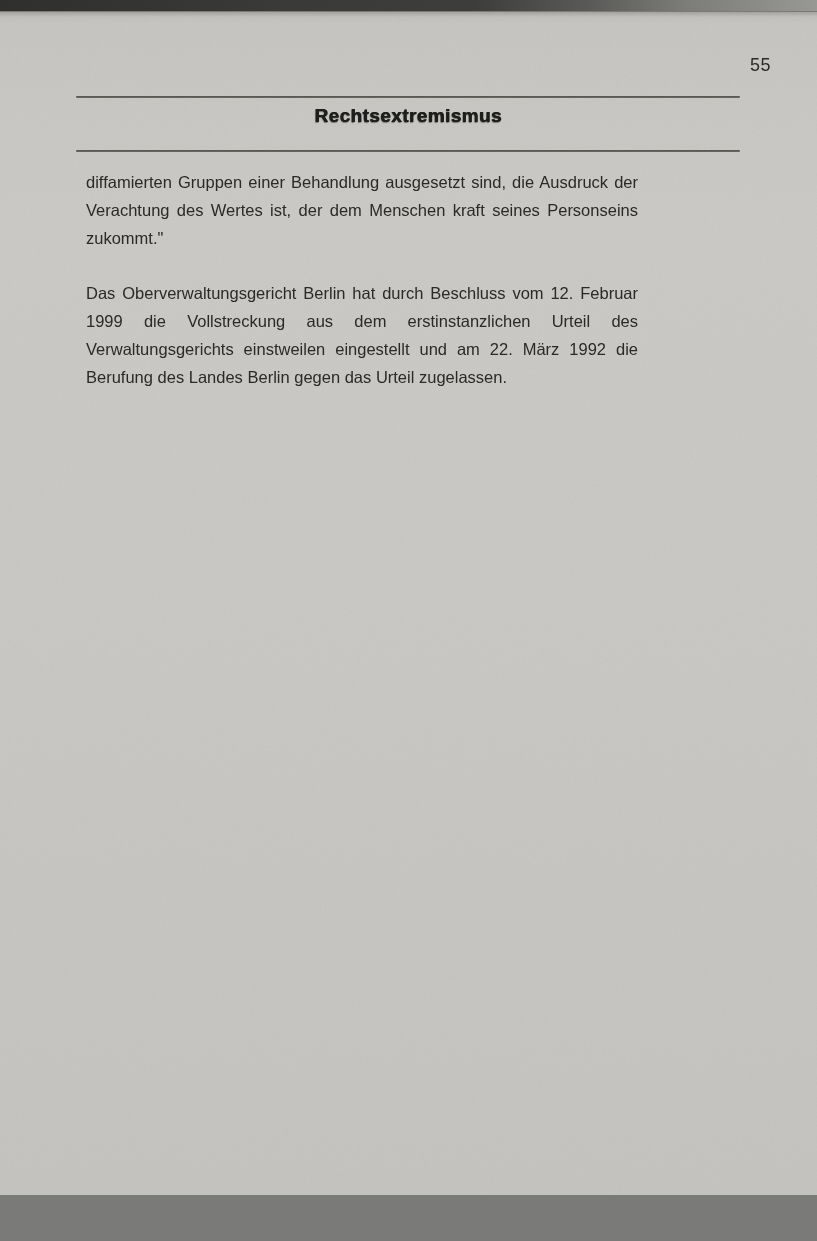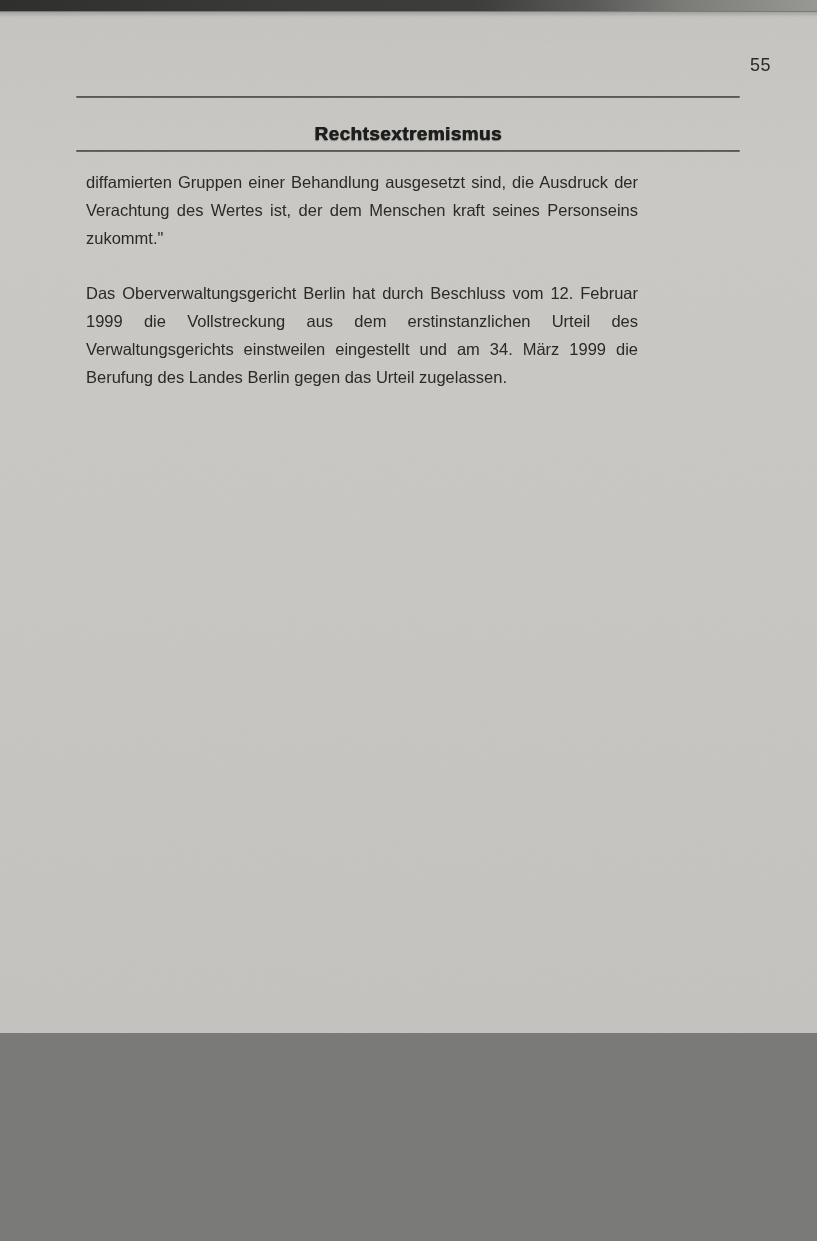--- a/index.html
+++ b/index.html
@@ -3,21 +3,21 @@
 <meta charset="utf-8">
 <style>
   html, body {
     margin: 0;
     padding: 0;
     background: #7a7a78;
   }
   .page {
     position: relative;
     width: 817px;
-    height: 1033px;
+    height: 1195px;
     margin: 0 auto;
     overflow: hidden;
     background: linear-gradient(180deg, #b9b8b4 0%, #c7c6c2 2%, #cbcac6 18%, #c9c8c4 55%, #c5c4c0 100%);
     font-family: "Liberation Sans", sans-serif;
     color: #262624;
   }
   .grain {
     position: absolute;
     inset: 0;
     pointer-events: none;
@@ -56,21 +56,21 @@
     left: 76px;
     width: 664px;
     height: 2px;
     background: linear-gradient(180deg, #55544f, #6b6a65);
     border-radius: 1px;
   }
   .rule-top { top: 96px; }
   .rule-bottom { top: 150px; }
   .title {
     position: absolute;
-    top: 123px;
+    top: 105px;
     left: 76px;
     width: 664px;
     margin: 0;
     text-align: center;
     font-size: 19px;
     font-weight: bold;
     letter-spacing: 0.4px;
     color: #1e1e1c;
     text-shadow: 0.7px 0 0 #1e1e1c, 0 0.5px 1px rgba(90,90,88,0.8);
   }
@@ -101,21 +101,21 @@
   <div class="page-number">55</div>
 
   <div class="rule rule-top"></div>
 
   <h1 class="title">Rechtsextremismus</h1>
 
   <div class="rule rule-bottom"></div>
 
   <div class="body-text">
     <p>diffamierten Gruppen einer Behandlung ausgesetzt sind, die Ausdruck der Verachtung des Wertes ist, der dem Menschen kraft seines Personseins zukommt."</p>
-    <p>Das Oberverwaltungsgericht Berlin hat durch Beschluss vom 12. Februar 1999 die Vollstreckung aus dem erstinstanzlichen Urteil des Verwaltungsgerichts einstweilen eingestellt und am 34. März 1999 die Berufung des Landes Berlin gegen das Urteil zugelassen.</p>
+    <p>Das Oberverwaltungsgericht Berlin hat durch Beschluss vom 12. Februar 1999 die Vollstreckung aus dem erstinstanzlichen Urteil des Verwaltungsgerichts einstweilen eingestellt und am 22. März 1992 die Berufung des Landes Berlin gegen das Urteil zugelassen.</p>
   </div>
 
   <svg class="grain" width="817" height="1241" xmlns="http://www.w3.org/2000/svg">
     <filter id="paperNoise">
       <feTurbulence type="fractalNoise" baseFrequency="0.85" numOctaves="2" stitchTiles="stitch"></feTurbulence>
       <feColorMatrix type="saturate" values="0"></feColorMatrix>
     </filter>
     <rect width="100%" height="100%" filter="url(#paperNoise)" opacity="0.055"></rect>
   </svg>
 

